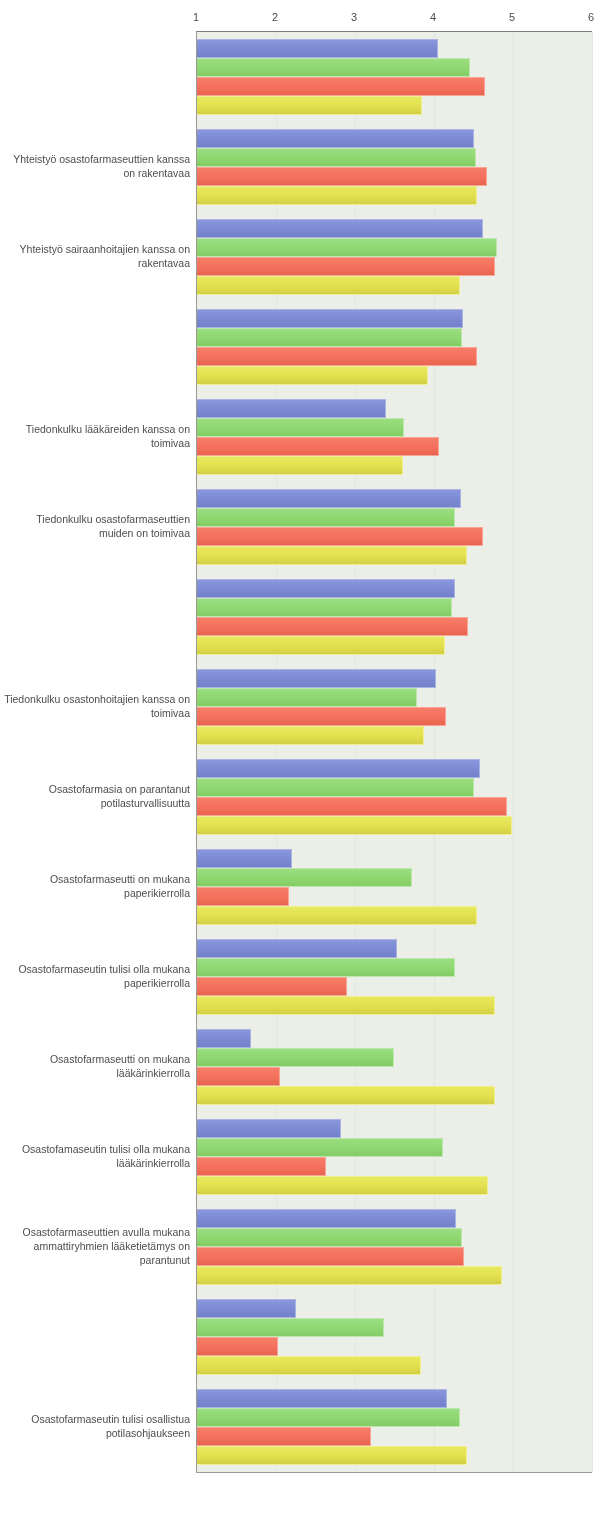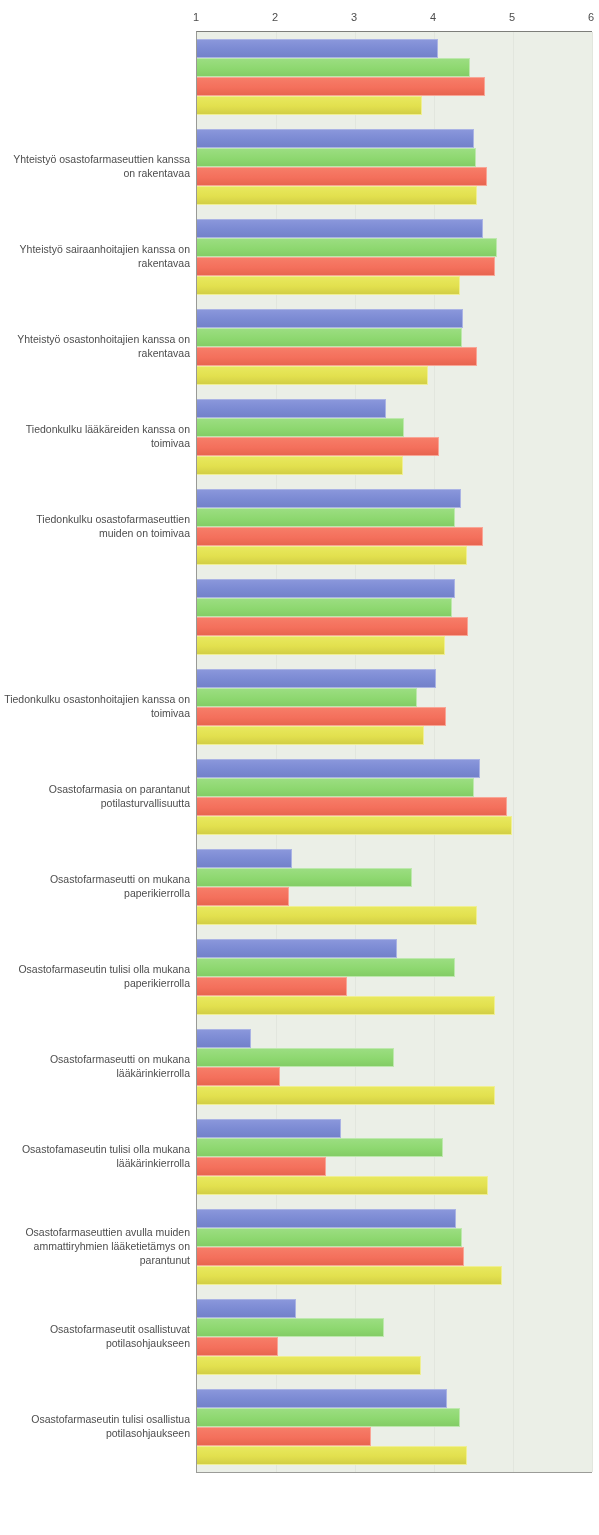--- a/index.html
+++ b/index.html
@@ -130,31 +130,29 @@
       <div class="axis-tick-label" style="left: 275px;">2</div>
       <div class="axis-tick-label" style="left: 354px;">3</div>
       <div class="axis-tick-label" style="left: 433px;">4</div>
       <div class="axis-tick-label" style="left: 512px;">5</div>
       <div class="axis-tick-label" style="left: 591px;">6</div>
     </div>
 
   <div id="category-labels">
       <div class="category-label" style="top: 121px;">Yhteistyö osastofarmaseuttien kanssa on rakentavaa</div>
       <div class="category-label" style="top: 211px;">Yhteistyö sairaanhoitajien kanssa on rakentavaa</div>
-      <div class="category-label" style="top: 301px;">Yhteistyö osastonhoitajien kanssa on rakentavaa</div>
       <div class="category-label" style="top: 391px;">Tiedonkulku lääkäreiden kanssa on toimivaa</div>
       <div class="category-label" style="top: 481px;">Tiedonkulku osastofarmaseuttien muiden on toimivaa</div>
       <div class="category-label" style="top: 661px; text-align: right;">Tiedonkulku osastonhoitajien kanssa on toimivaa</div>
       <div class="category-label" style="top: 751px;">Osastofarmasia on parantanut potilasturvallisuutta</div>
       <div class="category-label" style="top: 841px;">Osastofarmaseutti on mukana paperikierrolla</div>
       <div class="category-label" style="top: 931px;">Osastofarmaseutin tulisi olla mukana paperikierrolla</div>
       <div class="category-label" style="top: 1021px;">Osastofarmaseutti on mukana lääkärinkierrolla</div>
       <div class="category-label" style="top: 1111px;">Osastofamaseutin tulisi olla mukana lääkärinkierrolla</div>
-      <div class="category-label" style="top: 1194px;">Osastofarmaseuttien avulla muiden ammattiryhmien lääketietämys on parantunut</div>
-      <div class="category-label" style="top: 1291px;">Osastofarmaseutit osallistuvat potilasohjaukseen</div>
+      <div class="category-label" style="top: 1194px;">Osastofarmaseuttien avulla mukana ammattiryhmien lääketietämys on parantunut</div>
       <div class="category-label" style="top: 1381px;">Osastofarmaseutin tulisi osallistua potilasohjaukseen</div>
     </div>
 
   <div id="plot-area">
     <div id="group-bands">
         <div class="group-band" style="top: 0px; height: 90px;"></div>
         <div class="group-band" style="top: 90px; height: 90px;"></div>
         <div class="group-band" style="top: 180px; height: 90px;"></div>
         <div class="group-band" style="top: 270px; height: 90px;"></div>
         <div class="group-band" style="top: 360px; height: 90px;"></div>

